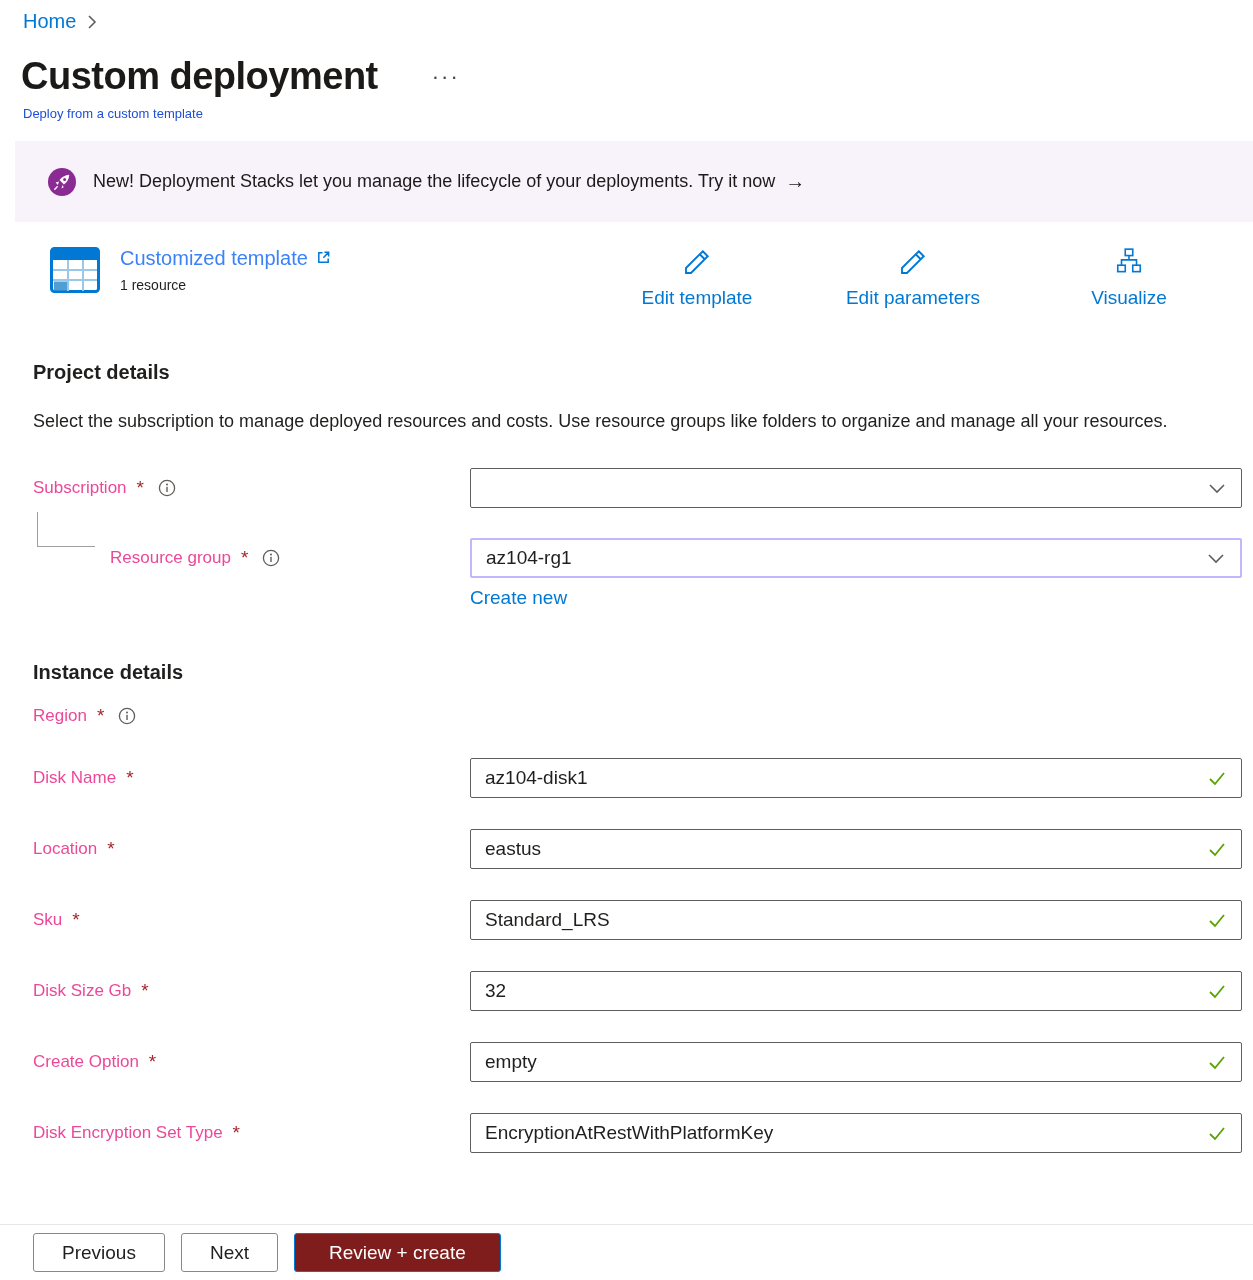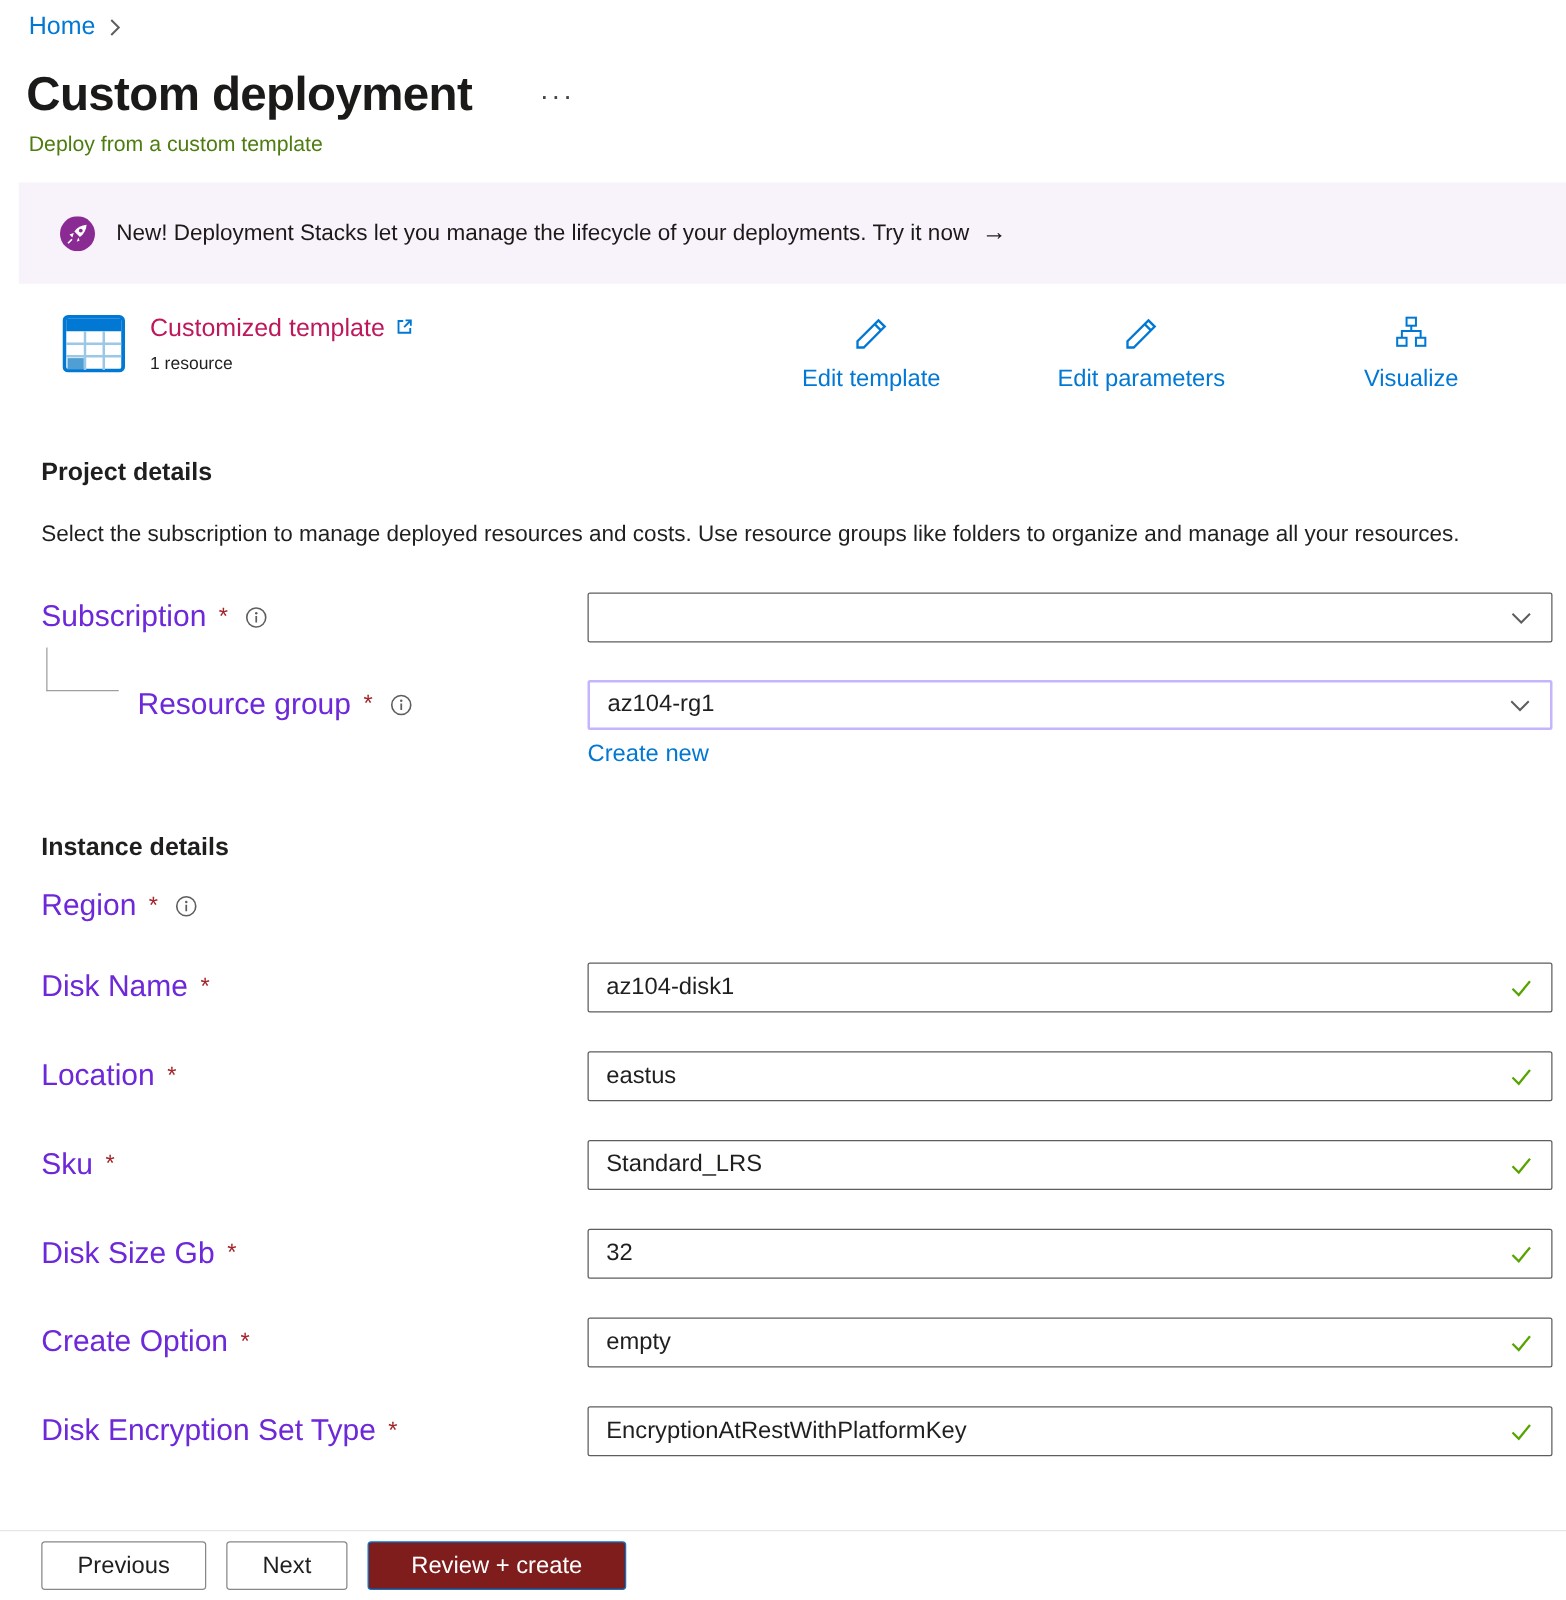--- a/index.html
+++ b/index.html
@@ -8,48 +8,48 @@
 
   
   .breadcrumb { padding:10px 0 0 23px; display:flex; align-items:center; gap:10px; }
   .breadcrumb a { color:#0078d4; font-size:20px; text-decoration:none; cursor:pointer; }
   .crumb-sep { display:flex; align-items:center; }
 
   
   .title-row { margin:22px 0 0 21px; display:flex; align-items:center; gap:48px; }
   .page-title { font-size:38px; font-weight:700; color:#1b1a19; letter-spacing:-0.5px; }
   .more-btn { font-size:22px; color:#444; letter-spacing:2px; cursor:pointer; background:none; border:none; padding:2px 6px; }
-  .subtitle { margin:8px 0 0 23px; font-size:17px; color:#4d7c0f; }
+  .subtitle { margin:8px 0 0 23px; font-size:13px; color:#1d4ed8; }
 
   
   .banner { margin:20px 0 0 15px; width:1238px; height:81px; background:#f8f2fa; display:flex; align-items:center; padding-left:33px; }
   .rocket-wrap { width:28px; height:28px; margin-right:17px; flex:0 0 auto; }
   .banner-text { font-size:18px; color:#1b1a19; }
   .banner-arrow { font-size:20px; margin-left:10px; color:#1b1a19; cursor:pointer; }
 
   
   .template-row { margin:25px 0 0 0; padding-left:50px; display:flex; align-items:flex-start; }
   .tpl-icon { width:50px; height:46px; margin-right:20px; flex:0 0 auto; }
-  .tpl-name { display:flex; align-items:center; gap:8px; font-size:20px; color:#be185d; cursor:pointer;text-align:right; }
+  .tpl-name { display:flex; align-items:center; gap:8px; font-size:20px; color:#3b82f6; cursor:pointer;text-align:right; }
   .tpl-count { margin-top:7px; font-size:14px; color:#201f1e; }
   .tpl-actions { margin-left:auto; margin-right:16px; display:flex; width:648px; }
   .action { flex:1; display:flex; flex-direction:column; align-items:center; cursor:pointer; }
   .action-label { margin-top:6px; font-size:19px; color:#0078d4; }
 
   
   .section-heading { margin:0 0 0 33px; font-size:20px; font-weight:700; color:#201f1e; }
   .proj-heading { margin-top:52px; }
   .description { margin:22px 0 0 33px; width:1150px; font-size:18px; line-height:31px; color:#201f1e; }
 
   
   .form-area { position:relative; }
   .form-row { display:flex; align-items:center; }
   .label-col { width:470px; padding-left:33px; display:flex; align-items:center; gap:8px; flex:0 0 auto; }
   .label-col.indent { padding-left:110px; }
-  .field-label { font-size:24px; color:#6d28d9; white-space:nowrap; }
+  .field-label { font-size:17px; color:#ec4899; white-space:nowrap; }
   .req { color:#a4262c; font-size:19px; margin-left:2px; }
   .info-wrap { width:18px; height:18px; margin-left:6px; cursor:pointer; flex:0 0 auto; }
 
   .input-col { flex:1; margin-right:11px; }
   .input-box { position:relative; height:40px; border:1px solid #605e5c; border-radius:2px; background:#fff; display:flex; align-items:center; }
   .input-box.focus-purple { border:2px solid #c4b5fd;align-items:center; }
   .input-box input { flex:1; border:none; outline:none; background:transparent; font-family:"Liberation Sans", sans-serif; font-size:19px; color:#201f1e; padding:0 14px; height:100%; }
   .suffix { width:24px; height:24px; margin-right:12px; flex:0 0 auto; display:flex; align-items:center; justify-content:center; }
 
   .row-sub { margin-top:31px; }

